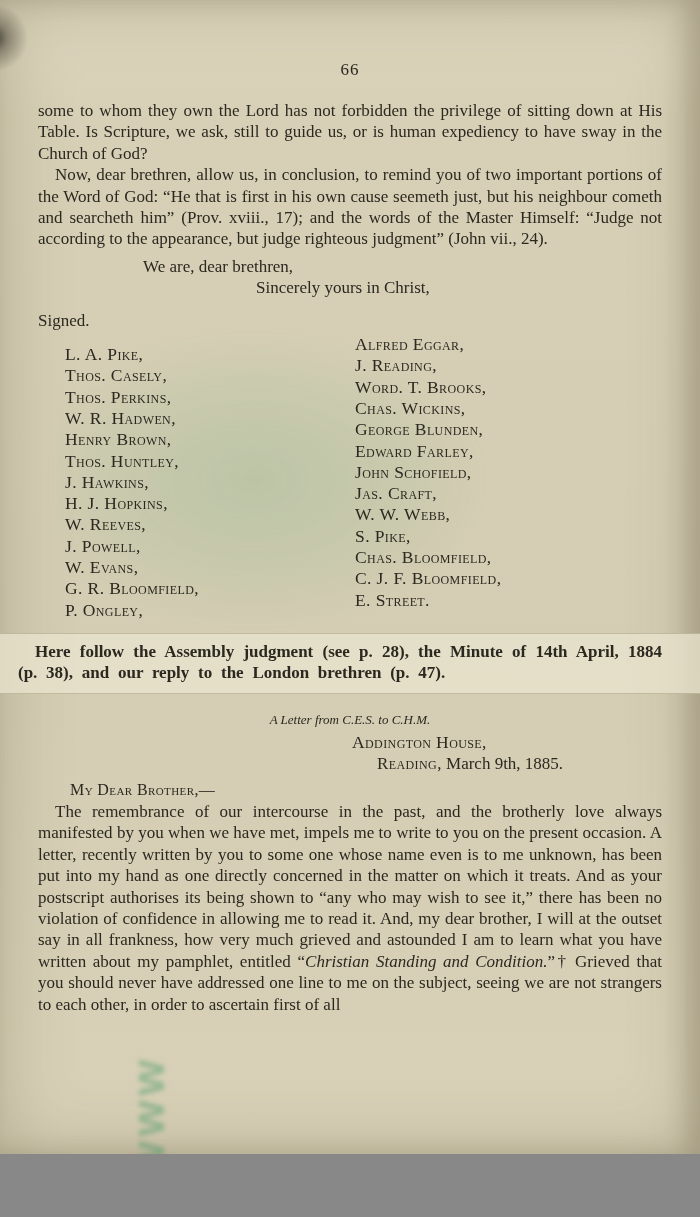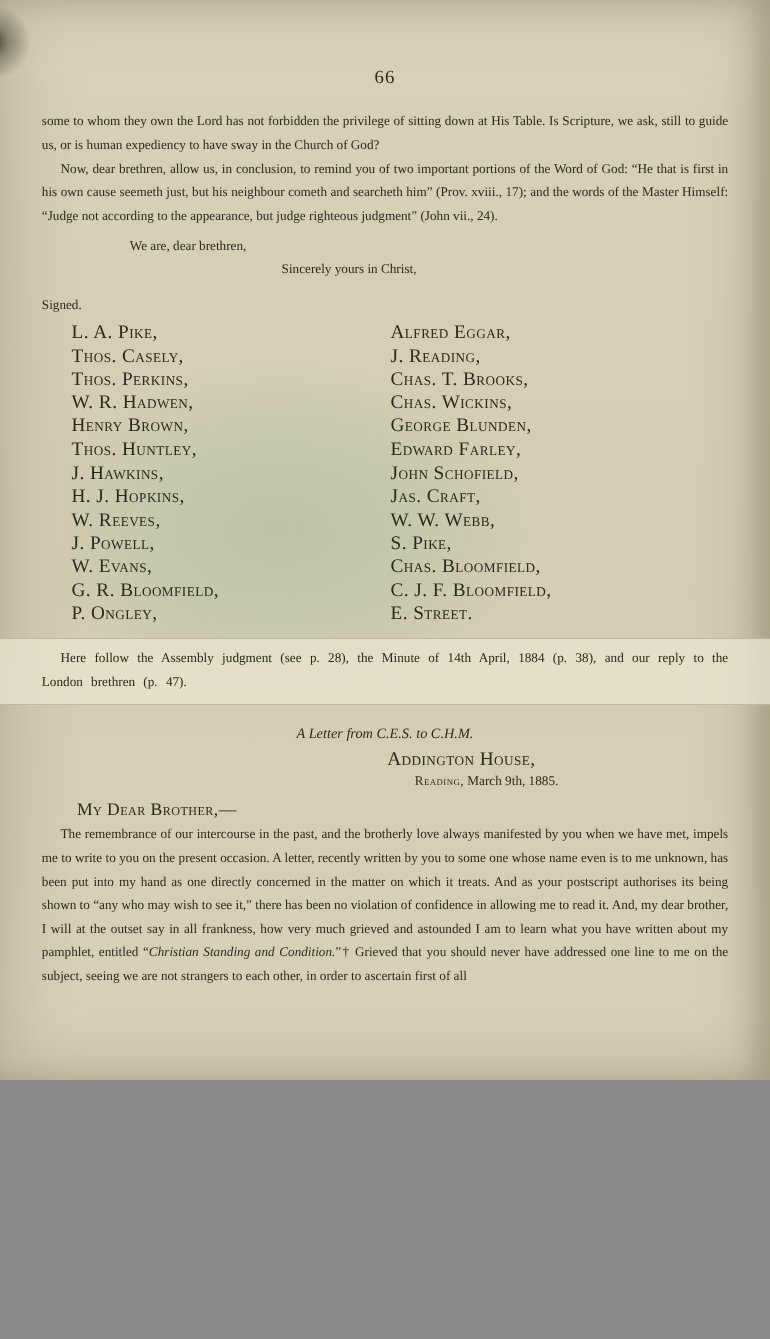--- a/index.html
+++ b/index.html
@@ -1,19 +1,19 @@
 <!DOCTYPE html>
 <html><head>
 <meta charset="utf-8">
 <style>
   html, body { margin: 0; padding: 0; background: #888; }
   .page {
     position: relative;
     width: 700px;
-    height: 982px;
+    height: 1154px;
     margin: 0 auto;
     background: linear-gradient(180deg, #ddd6bd 0%, #d7d0b6 10%, #d4cdb3 55%, #d8d1b7 100%);
     box-shadow: inset 0 0 70px rgba(90, 80, 50, 0.28), inset -14px 0 22px rgba(80, 70, 45, 0.22);
     font-family: "Liberation Serif", "DejaVu Serif", serif;
     color: #2b2820;
     overflow: hidden;
   }
   .corner-artifact {
     position: absolute; left: 0; top: 0; width: 60px; height: 90px;
     background: radial-gradient(circle at -6px 38px, rgba(25,22,15,0.75) 0px, rgba(25,22,15,0.35) 14px, transparent 34px);
@@ -22,40 +22,41 @@
   .content {
     position: absolute;
     left: 38px; right: 38px; top: 60px;
   }
   .page-number {
     text-align: center;
     font-size: 17px;
     letter-spacing: 1px;
     margin-bottom: 20px;
   }
-  p, .line { font-size: 12px; line-height: 21.4px; margin: 0; }
+  p, .line { font-size: 17px; line-height: 21.4px; margin: 0; }
   .justified { text-align: justify; }
   .indent { text-indent: 17px; }
-  .closing-1 { margin-left: 80px; margin-top: 6px; }
+  .closing-1 { margin-left: 105px; margin-top: 6px; }
   .closing-2 { margin-left: 218px; }
   .signed { margin-top: 11px; }
   .sig-columns { display: flex; margin-top: 3px; }
   .sig-col { list-style: none; margin: 0; padding: 0; }
   .sig-col li {
     font-size: 17.5px; line-height: 21.3px;
     font-variant: small-caps; letter-spacing: 0.4px;
   }
-  .sig-col.left { padding-left: 27px; width: 290px; }
+  .sig-col.left { padding-left: 27px; width: 290px; margin-top: 10px; }
   .sig-col.right { flex: 1; }
   .note-strip {
     margin: 12px -38px 0 -38px;
-    padding: 7px 38px 9px 38px;
+    padding: 7px 38px 9px 18px;
     background: rgba(233, 228, 207, 0.75);
     border-top: 1px solid rgba(130, 120, 88, 0.35);
     border-bottom: 1px solid rgba(130, 120, 88, 0.35);
+    font-weight: bold;
   }
   .note-strip p { word-spacing: 4.5px; }
   .letter-heading {
     font-size: 13px; font-weight: normal; font-style: italic;
     text-align: center; margin: 18px 0 4px 0;
   }
   .smallcaps { font-variant: small-caps; letter-spacing: 0.4px; margin-left: 32px; }
   .address-line { padding-left: 282px; font-size: 17.5px; }
   .date-line { padding-left: 307px; }
   .salutation { margin-top: 4px; font-size: 16px; }
@@ -111,21 +112,21 @@
           <li>H. J. Hopkins,</li>
           <li>W. Reeves,</li>
           <li>J. Powell,</li>
           <li>W. Evans,</li>
           <li>G. R. Bloomfield,</li>
           <li>P. Ongley,</li>
         </ul>
       <ul class="sig-col right">
           <li>Alfred Eggar,</li>
           <li>J. Reading,</li>
-          <li>Chas. T. Brooks,</li>
+          <li>Word. T. Brooks,</li>
           <li>Chas. Wickins,</li>
           <li>George Blunden,</li>
           <li>Edward Farley,</li>
           <li>John Schofield,</li>
           <li>Jas. Craft,</li>
           <li>W. W. Webb,</li>
           <li>S. Pike,</li>
           <li>Chas. Bloomfield,</li>
           <li>C. J. F. Bloomfield,</li>
           <li>E. Street.</li>

